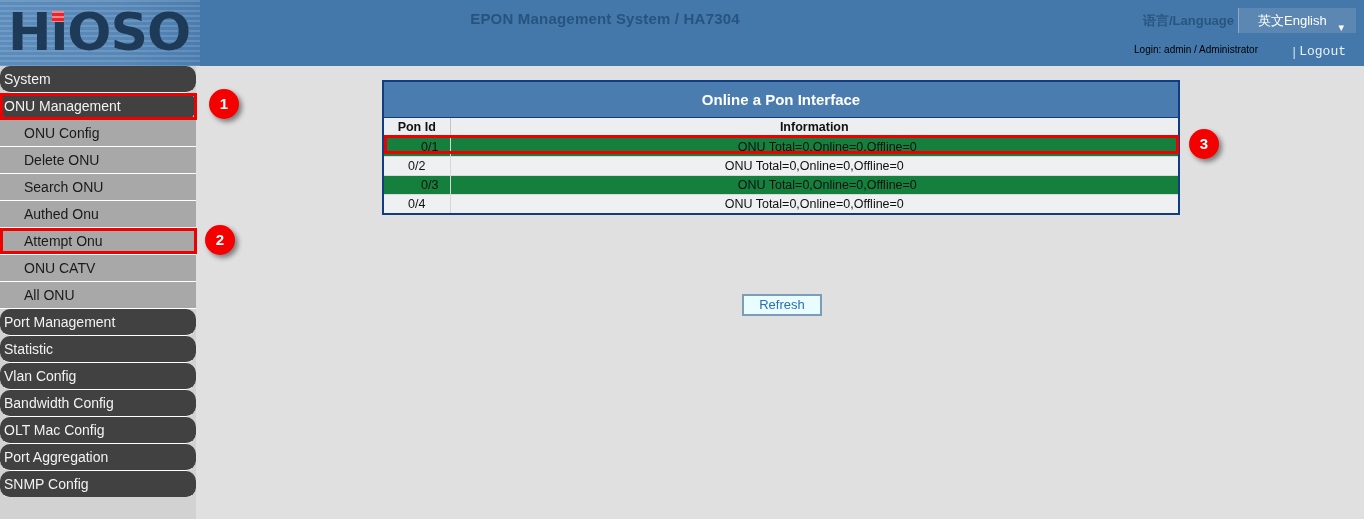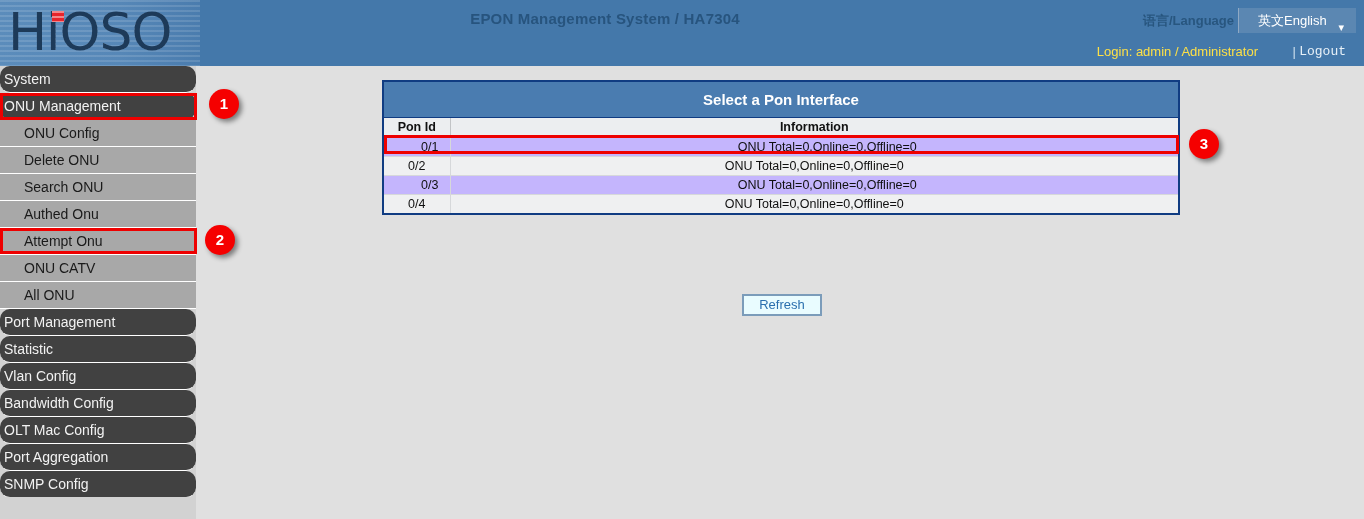--- a/index.html
+++ b/index.html
@@ -29,21 +29,21 @@
         rgba(255,255,255,0.00) 5px
       ),
       linear-gradient(to right, #5b8cbb 0%, #5687b7 60%, #4a7cae 100%);
     overflow: hidden;
   }
   #logo-text {
     position: absolute;
     left: 8px; top: 3px;
     font-family: "DejaVu Sans", sans-serif;
     font-size: 52px;
-    font-weight: normal;
+    font-weight: bold;
     letter-spacing: -1px;
     color: #1d3a59;
     line-height: 58px;
     -webkit-text-stroke: 0px;
     background:
       repeating-linear-gradient(
         to bottom,
         rgba(255,255,255,0.40) 0px,
         rgba(255,255,255,0.40) 2px,
         rgba(255,255,255,0.00) 2px,
@@ -101,22 +101,22 @@
   }
   #lang-caret {
     position: absolute;
     right: 12px; top: 7px;
     font-size: 11px;
     color: #ffffff;
   }
   #login-info {
     position: absolute;
     right: 106px; top: 44px;
-    font-size: 13px;
-    color: #fde047;
+    font-size: 10px;
+    color: #000000;
   }
   #logout-sep {
     position: absolute;
     right: 68px; top: 44px;
     font-size: 13px;
     color: #cfe0ee;
   }
   #logout-link {
     position: absolute;
     right: 18px; top: 44px;
@@ -220,21 +220,21 @@
     border-bottom: 2px solid #a3a3a3;
   }
   #pon-table th.col-id { width: 66px; border-right: 1px solid #c2c4c6; }
   #pon-table td {
     height: 19px;
     text-align: center;
     color: #101010;
     border-bottom: 1px solid #d6d8da;
   }
   #pon-table td.col-id { width: 66px; border-right: 1px solid #d6d8da; }
-  #pon-table tr.row-odd  td { background: #c4b5fd; padding-left: 27px; }
+  #pon-table tr.row-odd  td { background: #15803d; padding-left: 27px; }
   #pon-table tr.row-even td { background: #eff0f1; margin-top: 12px; }
   #pon-table tr:last-child td { border-bottom: none; }
 
   #refresh-btn {
     position: absolute;
     left: 546px; top: 228px;
     width: 80px; height: 22px;
     background: #e9fcff;
     border: 2px solid #7b9cba;
     color: #2a6fae;
@@ -292,21 +292,21 @@
   <div class="nav-item nav-top">Bandwidth Config</div>
   <div class="nav-item nav-top">OLT Mac Config</div>
   <div class="nav-item nav-top">Port Aggregation</div>
   <div class="nav-item nav-top">SNMP Config</div>
   <div id="bottom-strip"></div>
 </div>
 
 <div id="content">
 
   <div id="panel">
-    <div id="panel-header">Select a Pon Interface</div>
+    <div id="panel-header">Online a Pon Interface</div>
 
     <table id="pon-table">
       <thead>
         <tr>
           <th class="col-id">Pon Id</th>
           <th>Information</th>
         </tr>
       </thead>
       <tbody>
         <tr class="row-odd">

